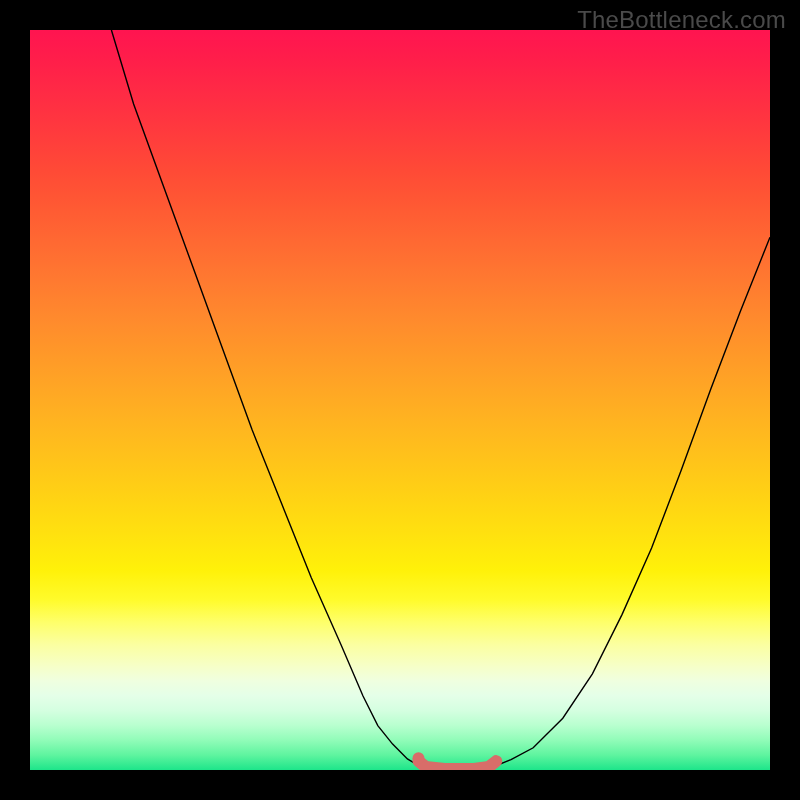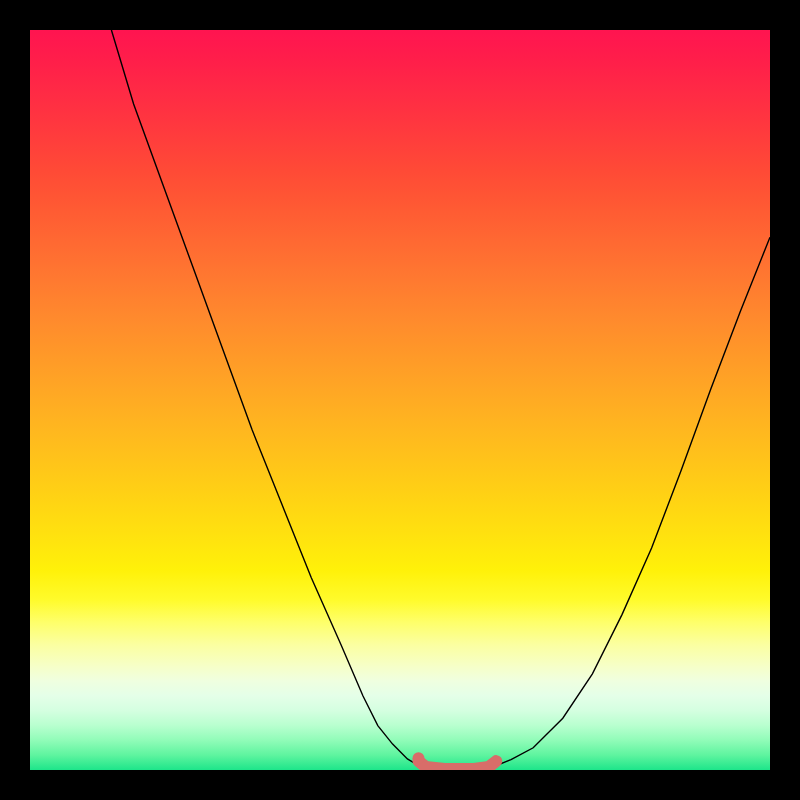--- a/index.html
+++ b/index.html
@@ -85,20 +85,21 @@
     stroke-linecap: round;
     stroke-linejoin: round;
   }
   .dot {
     fill: #d86d69;
   }
 </style>
 </head>
 <body>
 <div class="frame">
+  <div class="watermark">TheBottleneck.com</div>
   <div class="plot-area">
     <div class="gradient-bg"></div>
     <svg class="curves" viewBox="0 0 740 740">
 
       <path id="leftPath" class="curve-line" d="M81.40 0.00 L103.60 74.00 L133.20 155.40 L162.80 236.80 L192.40 318.20 L222.00 399.60 L251.60 473.60 L281.20 547.60 L310.80 614.20 L333.00 666.00 L347.80 695.60 L362.60 714.10 L377.40 728.90 L388.50 735.56"></path>
 
       <path id="rightPath" class="curve-line" d="M466.20 735.56 L481.00 729.64 L503.20 717.80 L532.80 688.20 L562.40 643.80 L592.00 584.60 L621.60 518.00 L651.20 440.30 L680.80 358.90 L710.40 281.20 L740.00 207.20"></path>
 
       <path id="accentPath" class="bottom-accent" d="M388.50 731.12 L395.90 737.04 L414.40 738.89 L444.00 738.89 L458.80 737.04 L466.20 731.12"></path>
 

